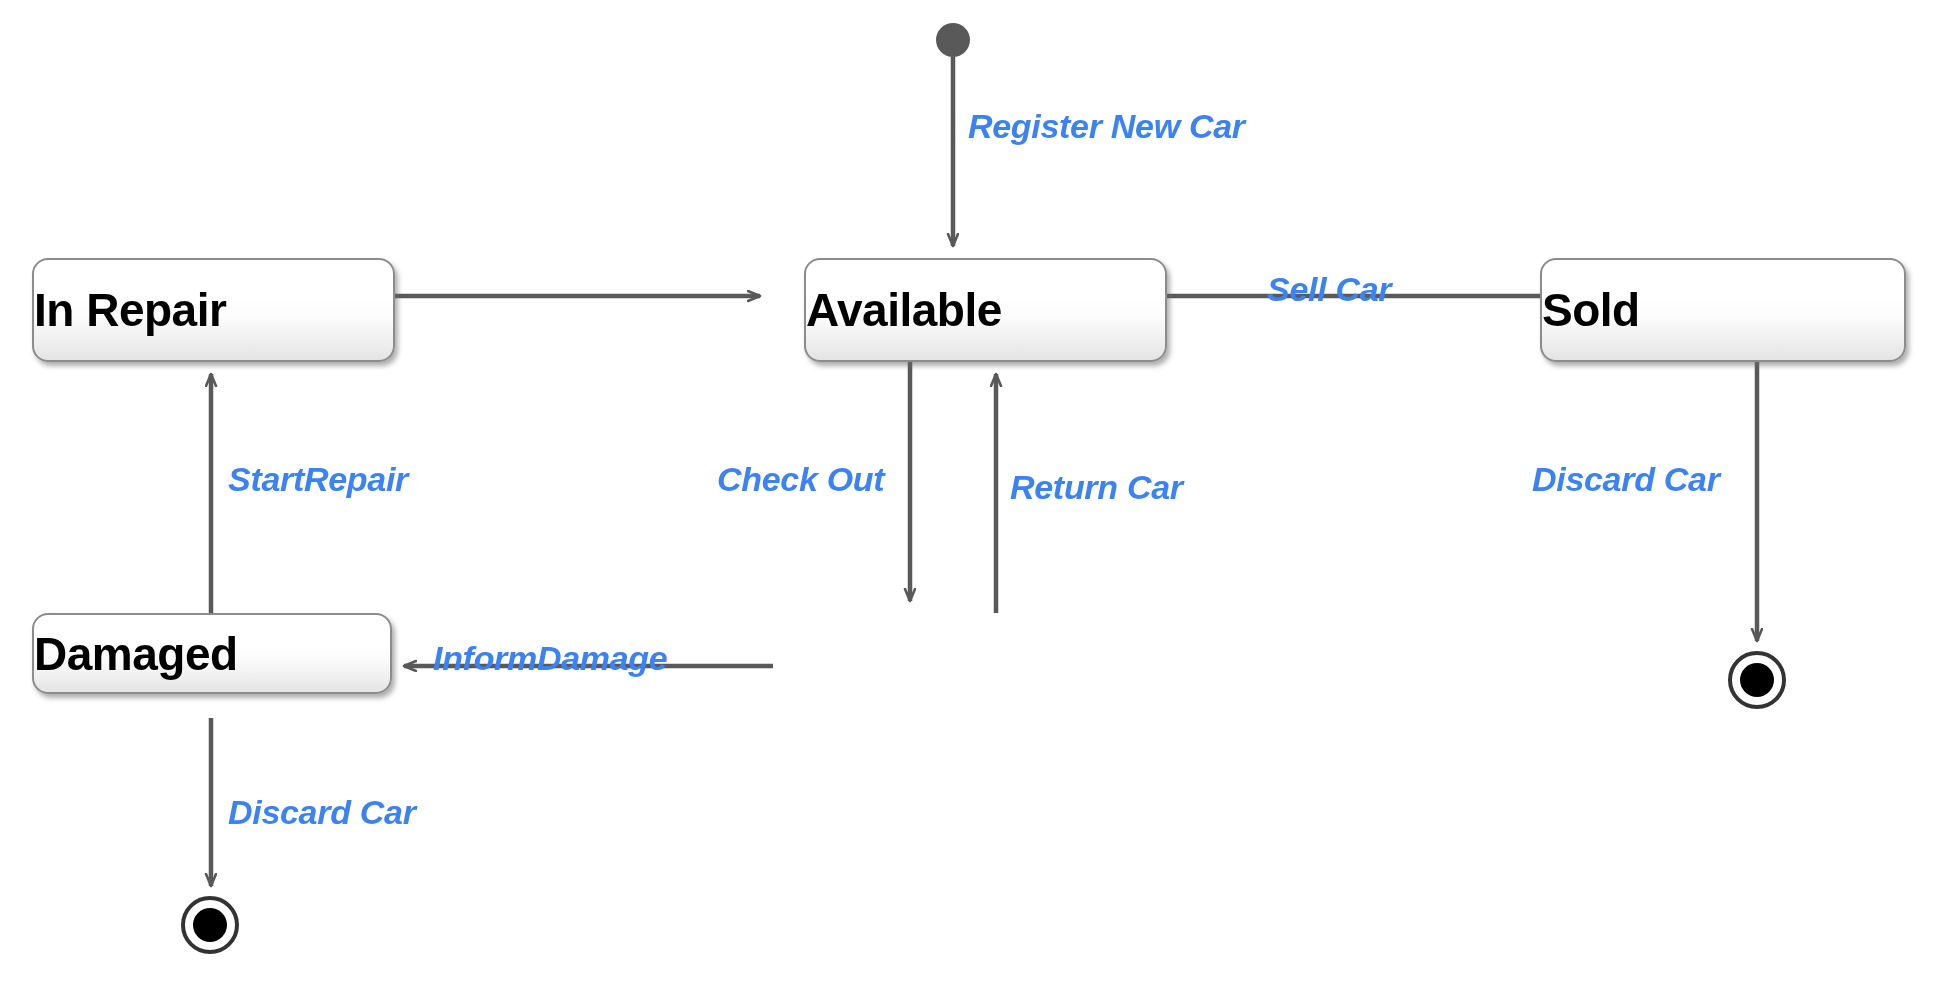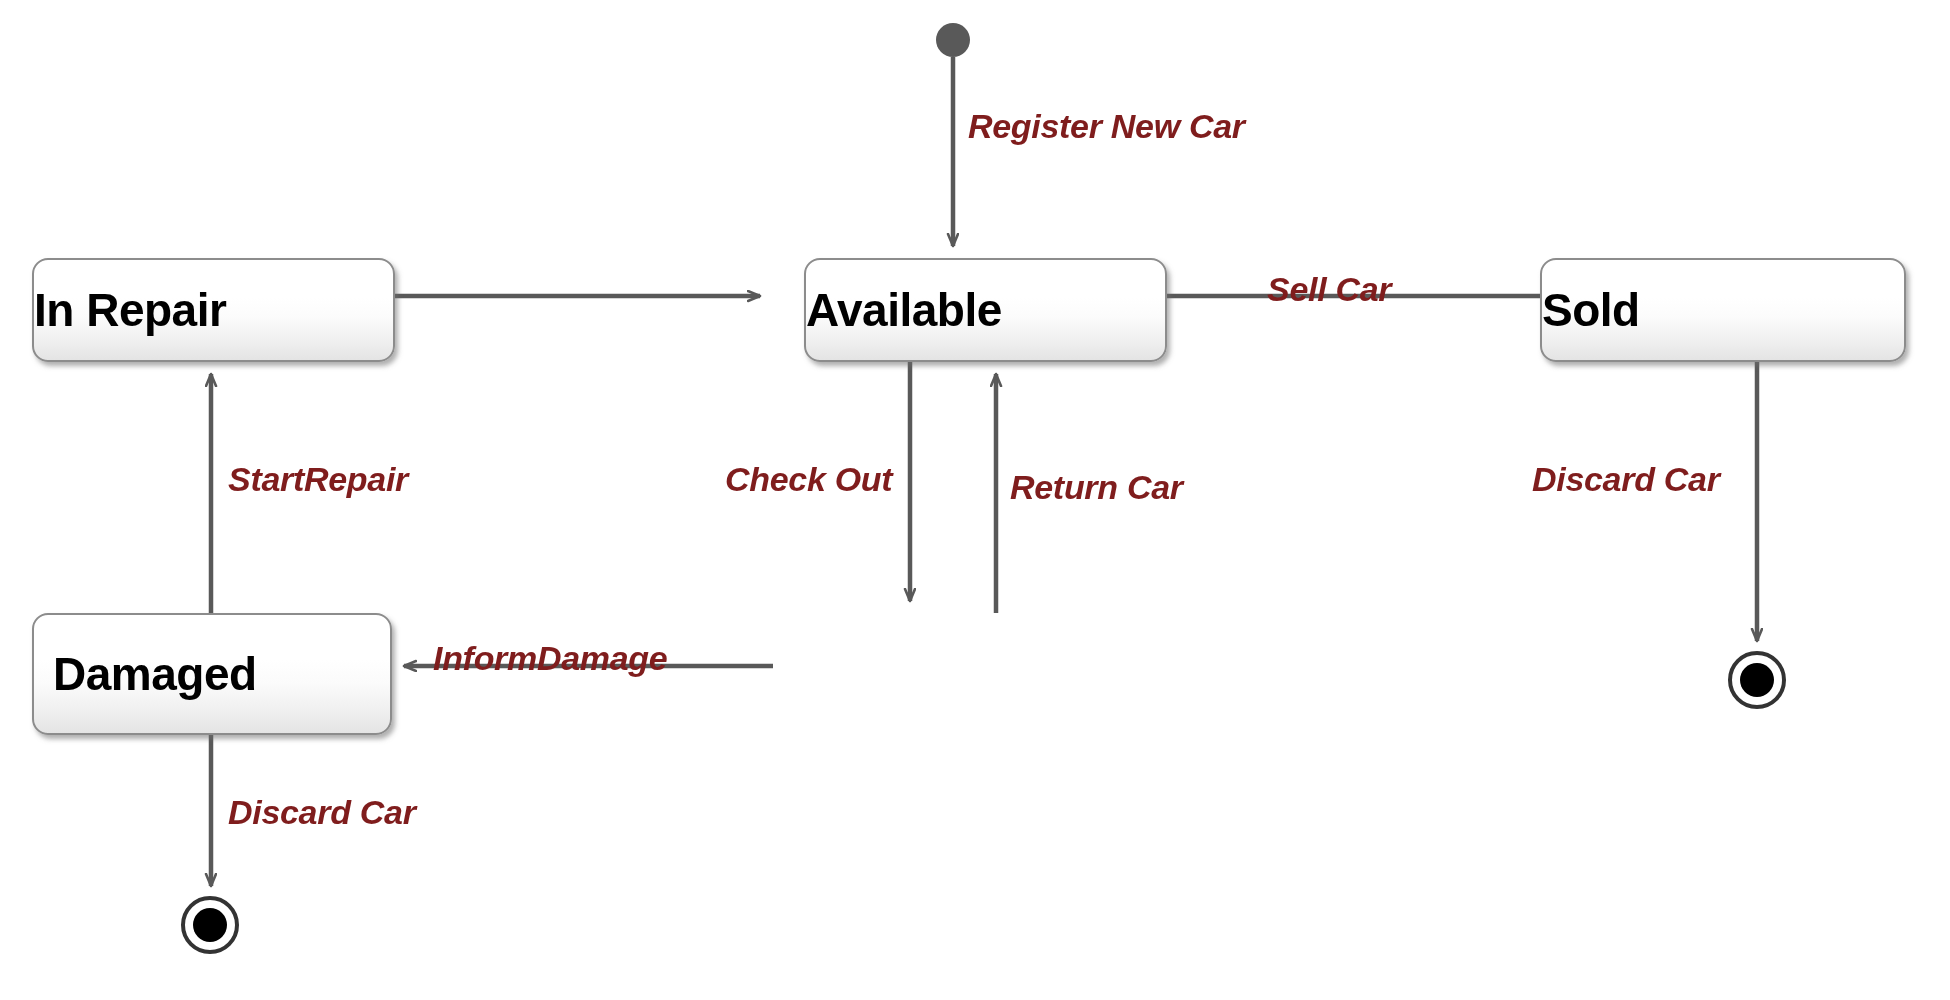--- a/index.html
+++ b/index.html
@@ -50,21 +50,21 @@
     letter-spacing: -0.5px;
     white-space: nowrap;
     line-height: 1;
   }
   .edge-label {
     position: absolute;
     font-family: "Liberation Sans", "DejaVu Sans", sans-serif;
     font-weight: bold;
     font-style: italic;
     font-size: 34px;
-    color: #7f1d1d;
+    color: #3b82f6;
     white-space: nowrap;
     line-height: 1;
     letter-spacing: -0.3px;
   }
 </style>
 </head>
 <body>
 
 <div id="canvas">
 
@@ -131,33 +131,33 @@
   </div>
 
   <div class="state-node" style="left:804px; top:258px; width:363px; height:104px;">
     <span class="state-label">Available</span>
   </div>
 
   <div class="state-node" style="left:1540px; top:258px; width:366px; height:104px;">
     <span class="state-label">Sold</span>
   </div>
 
-  <div class="state-node" style="left:32px; top:613px; width:360px; height:122px;padding-left:19px;">
+  <div class="state-node" style="left:32px; top:613px; width:360px; height:81px;">
     <span class="state-label">Damaged</span>
   </div>
 
 
   <div class="edge-label" style="left:968px; top:109px;">Register New Car</div>
 
 
   <div class="edge-label" style="left:1267px; top:272px;">Sell Car</div>
 
   <div class="edge-label" style="left:228px; top:462px;font-style:italic;">StartRepair</div>
 
-  <div class="edge-label" style="left:717px; top:462px;margin-left:8px;">Check Out</div>
+  <div class="edge-label" style="left:717px; top:462px;">Check Out</div>
 
   <div class="edge-label" style="left:1010px; top:462px;margin-top:8px;">Return Car</div>
 
   <div class="edge-label" style="left:433px; top:641px;">InformDamage</div>
 
   <div class="edge-label" style="left:1532px; top:462px;">Discard Car</div>
 
   <div class="edge-label" style="left:228px; top:795px;">Discard Car</div>
 
 </div>

